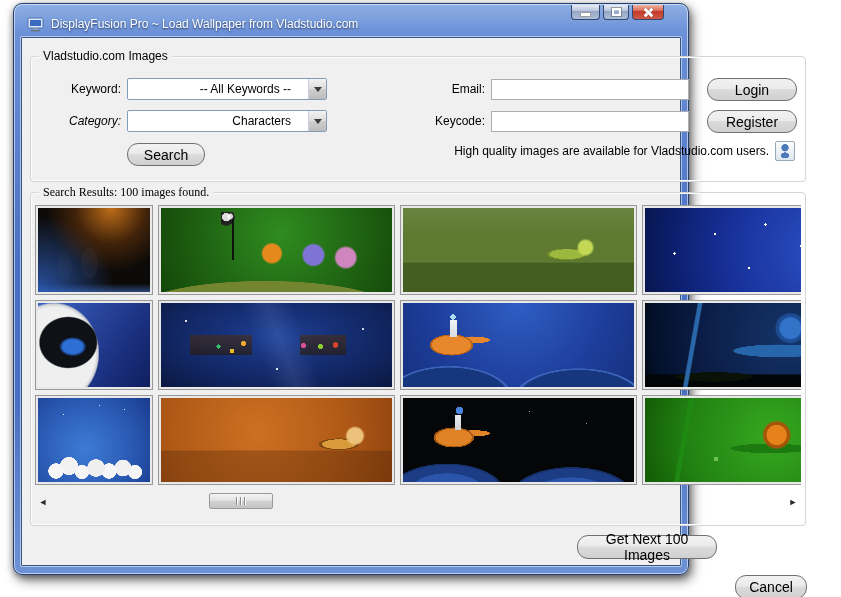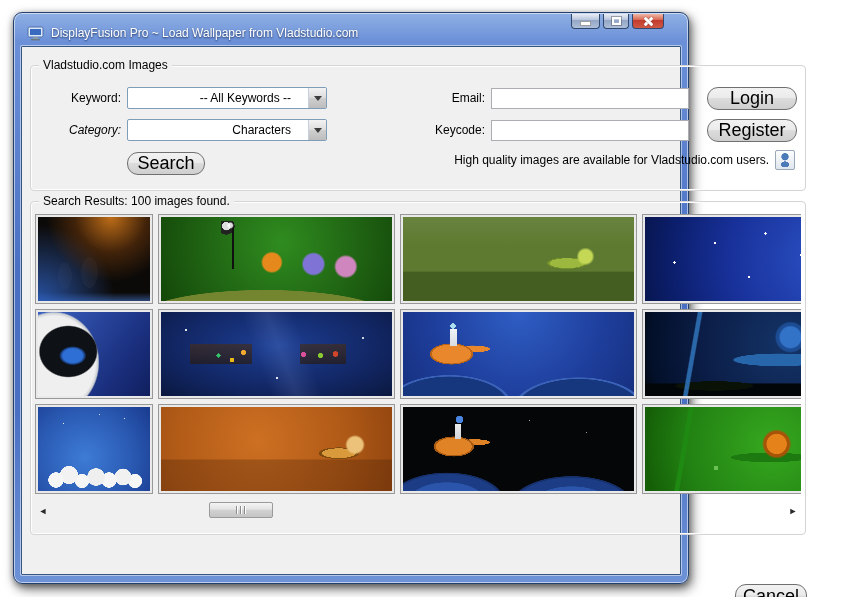--- a/index.html
+++ b/index.html
@@ -1,17 +1,17 @@
 <!DOCTYPE html>
 <html><head>
 <meta charset="utf-8">
 <style>
   html,body{margin:0;padding:0;background:#fff;}
   .stage{position:relative;width:841px;height:597px;font-family:"Liberation Sans",sans-serif;font-size:12px;color:#000;overflow:hidden;background:#fff;}
-  .window{position:absolute;left:13px;top:12px;width:676px;height:572px;border-radius:9px;
+  .window{position:absolute;left:13px;top:3px;width:676px;height:572px;border-radius:9px;
     background:linear-gradient(to bottom,#8fb0e4 0%,#6b90d8 5%,#4a70c4 45%,#4a70c4 70%,#6e92d6 100%);
     border:1px solid #24416e;
     box-shadow:inset 0 0 0 1px rgba(255,255,255,.55), 3px 5px 12px rgba(0,0,0,.55), 0 2px 6px rgba(0,0,0,.35);
     box-sizing:border-box;}
   .titlebar{position:absolute;left:7px;top:7px;right:7px;height:26px;display:flex;align-items:center;gap:6px;padding-left:6px;}
   .titlebar .title{color:#fff;text-shadow:0 1px 2px rgba(10,25,60,.8);font-size:12px;}
   .app-icon{width:18px;height:15px;display:inline-block;}
   .winbtns{position:absolute;top:1px;right:24px;display:flex;gap:3px;}
   .winbtn{height:15px;border:1px solid #30486e;border-top:none;border-radius:0 0 4px 4px;
     background:linear-gradient(to bottom,#e9eef6,#b9c6dd 40%,#93a6c6 45%,#aebfd9);
@@ -22,30 +22,30 @@
   .glyph-min{width:9px;height:3px;background:#fff;border:1px solid rgba(60,60,60,.5);margin-top:4px;}
   .glyph-max{width:9px;height:8px;border:2px solid #fff;box-shadow:0 0 0 1px rgba(60,60,60,.4);box-sizing:border-box;}
   .glyph-close{position:relative;width:11px;height:9px;}
   .glyph-close::before,.glyph-close::after{content:"";position:absolute;left:4px;top:-1px;width:3px;height:11px;background:#fff;border-radius:1px;box-shadow:0 0 1px rgba(80,0,0,.8);}
   .glyph-close::before{transform:rotate(45deg);}
   .glyph-close::after{transform:rotate(-45deg);}
   .content{position:absolute;left:7px;right:7px;top:33px;bottom:8px;background:#f0f0f0;border:1px solid #35567f;border-radius:1px;box-shadow:0 0 0 1px rgba(255,255,255,.5);}
   .groupbox{position:absolute;border:1px solid #d5d5d5;border-radius:4px;box-shadow:inset 0 0 0 1px #fdfdfd;}
   .gb-label{position:absolute;top:-8px;left:8px;background:#f0f0f0;padding:0 4px;white-space:nowrap;}
   .gb-search{left:8px;top:18px;width:774px;height:124px;}
-  .gb-results{left:8px;top:154px;width:774px;height:332px;}
+  .gb-results{left:8px;top:154px;width:774px;height:332px;font-family:Liberation Serif, serif;}
   .lbl{position:absolute;text-align:right;white-space:nowrap;}
   .combo{position:absolute;height:22px;background:#fff;border:1px solid #7f9db9;border-radius:2px;box-sizing:border-box;display:flex;align-items:center;cursor:default;}
   .combo .val{flex:1;padding:0 17px;white-space:nowrap;overflow:hidden;text-align:right;}
   .combo .dd{width:17px;align-self:stretch;border-left:1px solid #c5d0dc;background:linear-gradient(to bottom,#f3f3f3,#dcdcdc 50%,#cfcfcf 50%,#bdbdbd);display:flex;align-items:center;justify-content:center;border-radius:0 1px 1px 0;}
   .tri{width:0;height:0;border-left:4px solid transparent;border-right:4px solid transparent;border-top:5px solid #3c3c3c;}
   .tbox{position:absolute;height:21px;background:#fff;border:1px solid #abadb3;box-sizing:border-box;font-family:"Liberation Sans",sans-serif;font-size:12px;padding:0 4px;}
   .btn{position:absolute;height:23px;border:1px solid #707070;border-radius:11px;
     background:linear-gradient(to bottom,#f2f2f2,#ebebeb 45%,#dcdcdc 50%,#cfcfcf);
-    font-family:"Liberation Sans",sans-serif;font-size:18px;display:flex;align-items:center;justify-content:center;cursor:pointer;box-sizing:border-box;}
+    font-family:"Liberation Sans",sans-serif;font-size:14px;display:flex;align-items:center;justify-content:center;cursor:pointer;box-sizing:border-box;}
   .note-row{position:absolute;right:10px;top:84px;display:flex;align-items:center;gap:6px;}
   .mini-icon-btn{width:18px;height:18px;border:1px solid #9aa7b8;border-radius:2px;background:
      radial-gradient(circle at 50% 32%, #4a7ab8 0 22%, rgba(0,0,0,0) 26%),
      radial-gradient(ellipse 38% 26% at 50% 74%, #4a7ab8 0 60%, rgba(0,0,0,0) 64%),
      linear-gradient(to bottom,#fdfdfd,#dfe6ef);cursor:pointer;}
   .thumb-grid{position:absolute;left:4px;top:12px;width:766px;height:280px;overflow:hidden;display:flex;flex-direction:column;gap:5px;}
   .thumb-row{display:flex;gap:5px;height:90px;flex:0 0 90px;}
   .thumb{box-sizing:border-box;border:1px solid #989898;background:#e9e9e9;padding:2px;flex:0 0 auto;cursor:pointer;}
   .thumb.sm{width:118px;}
   .thumb.lg{width:237px;}
@@ -178,17 +178,18 @@
             <div class="scroll-thumb">
               <span class="grip-bar"></span>
               <span class="grip-bar"></span>
               <span class="grip-bar"></span>
             </div>
           </div>
           <span class="scroll-arrow">►</span>
         </div>
       </div>
 
+      <button class="btn footer-btn" style="left:555px;width:140px;height:24px;">Get Next 100 Images</button>
       <button class="btn footer-btn" style="left:713px;width:72px;height:24px;margin-top:40px;">Cancel</button>
 
     </div>
   </div>
 </div>
 
 </body></html>

